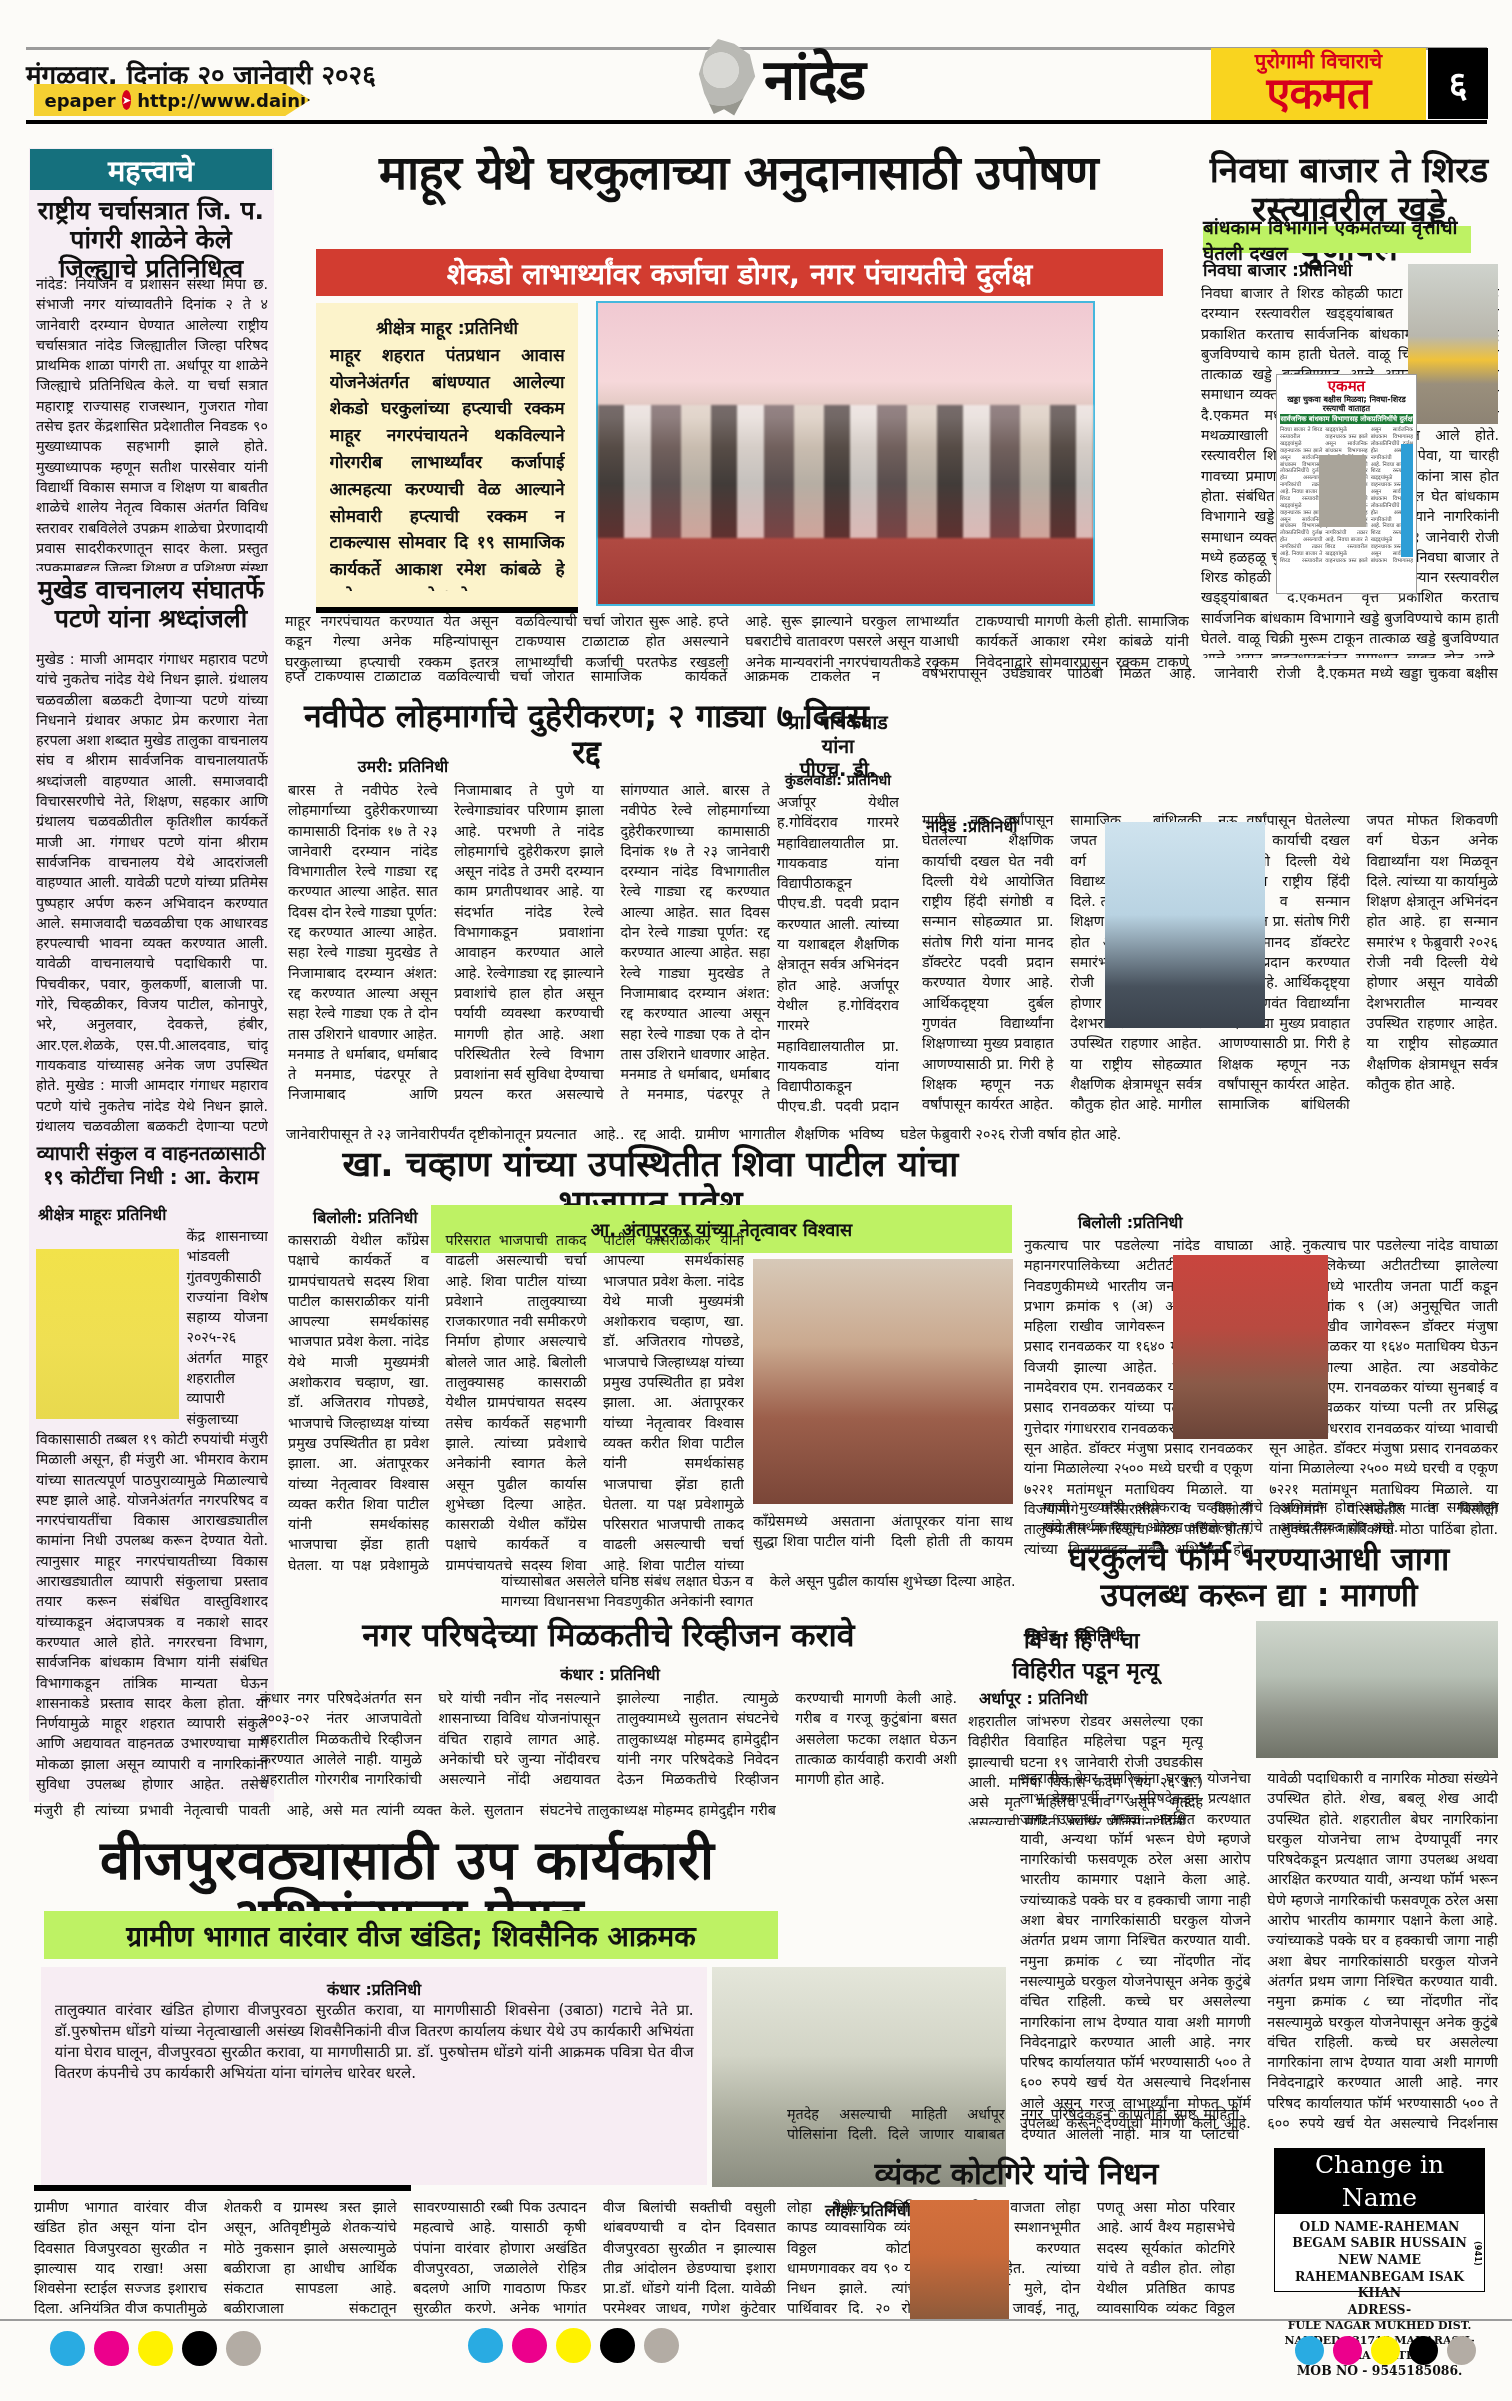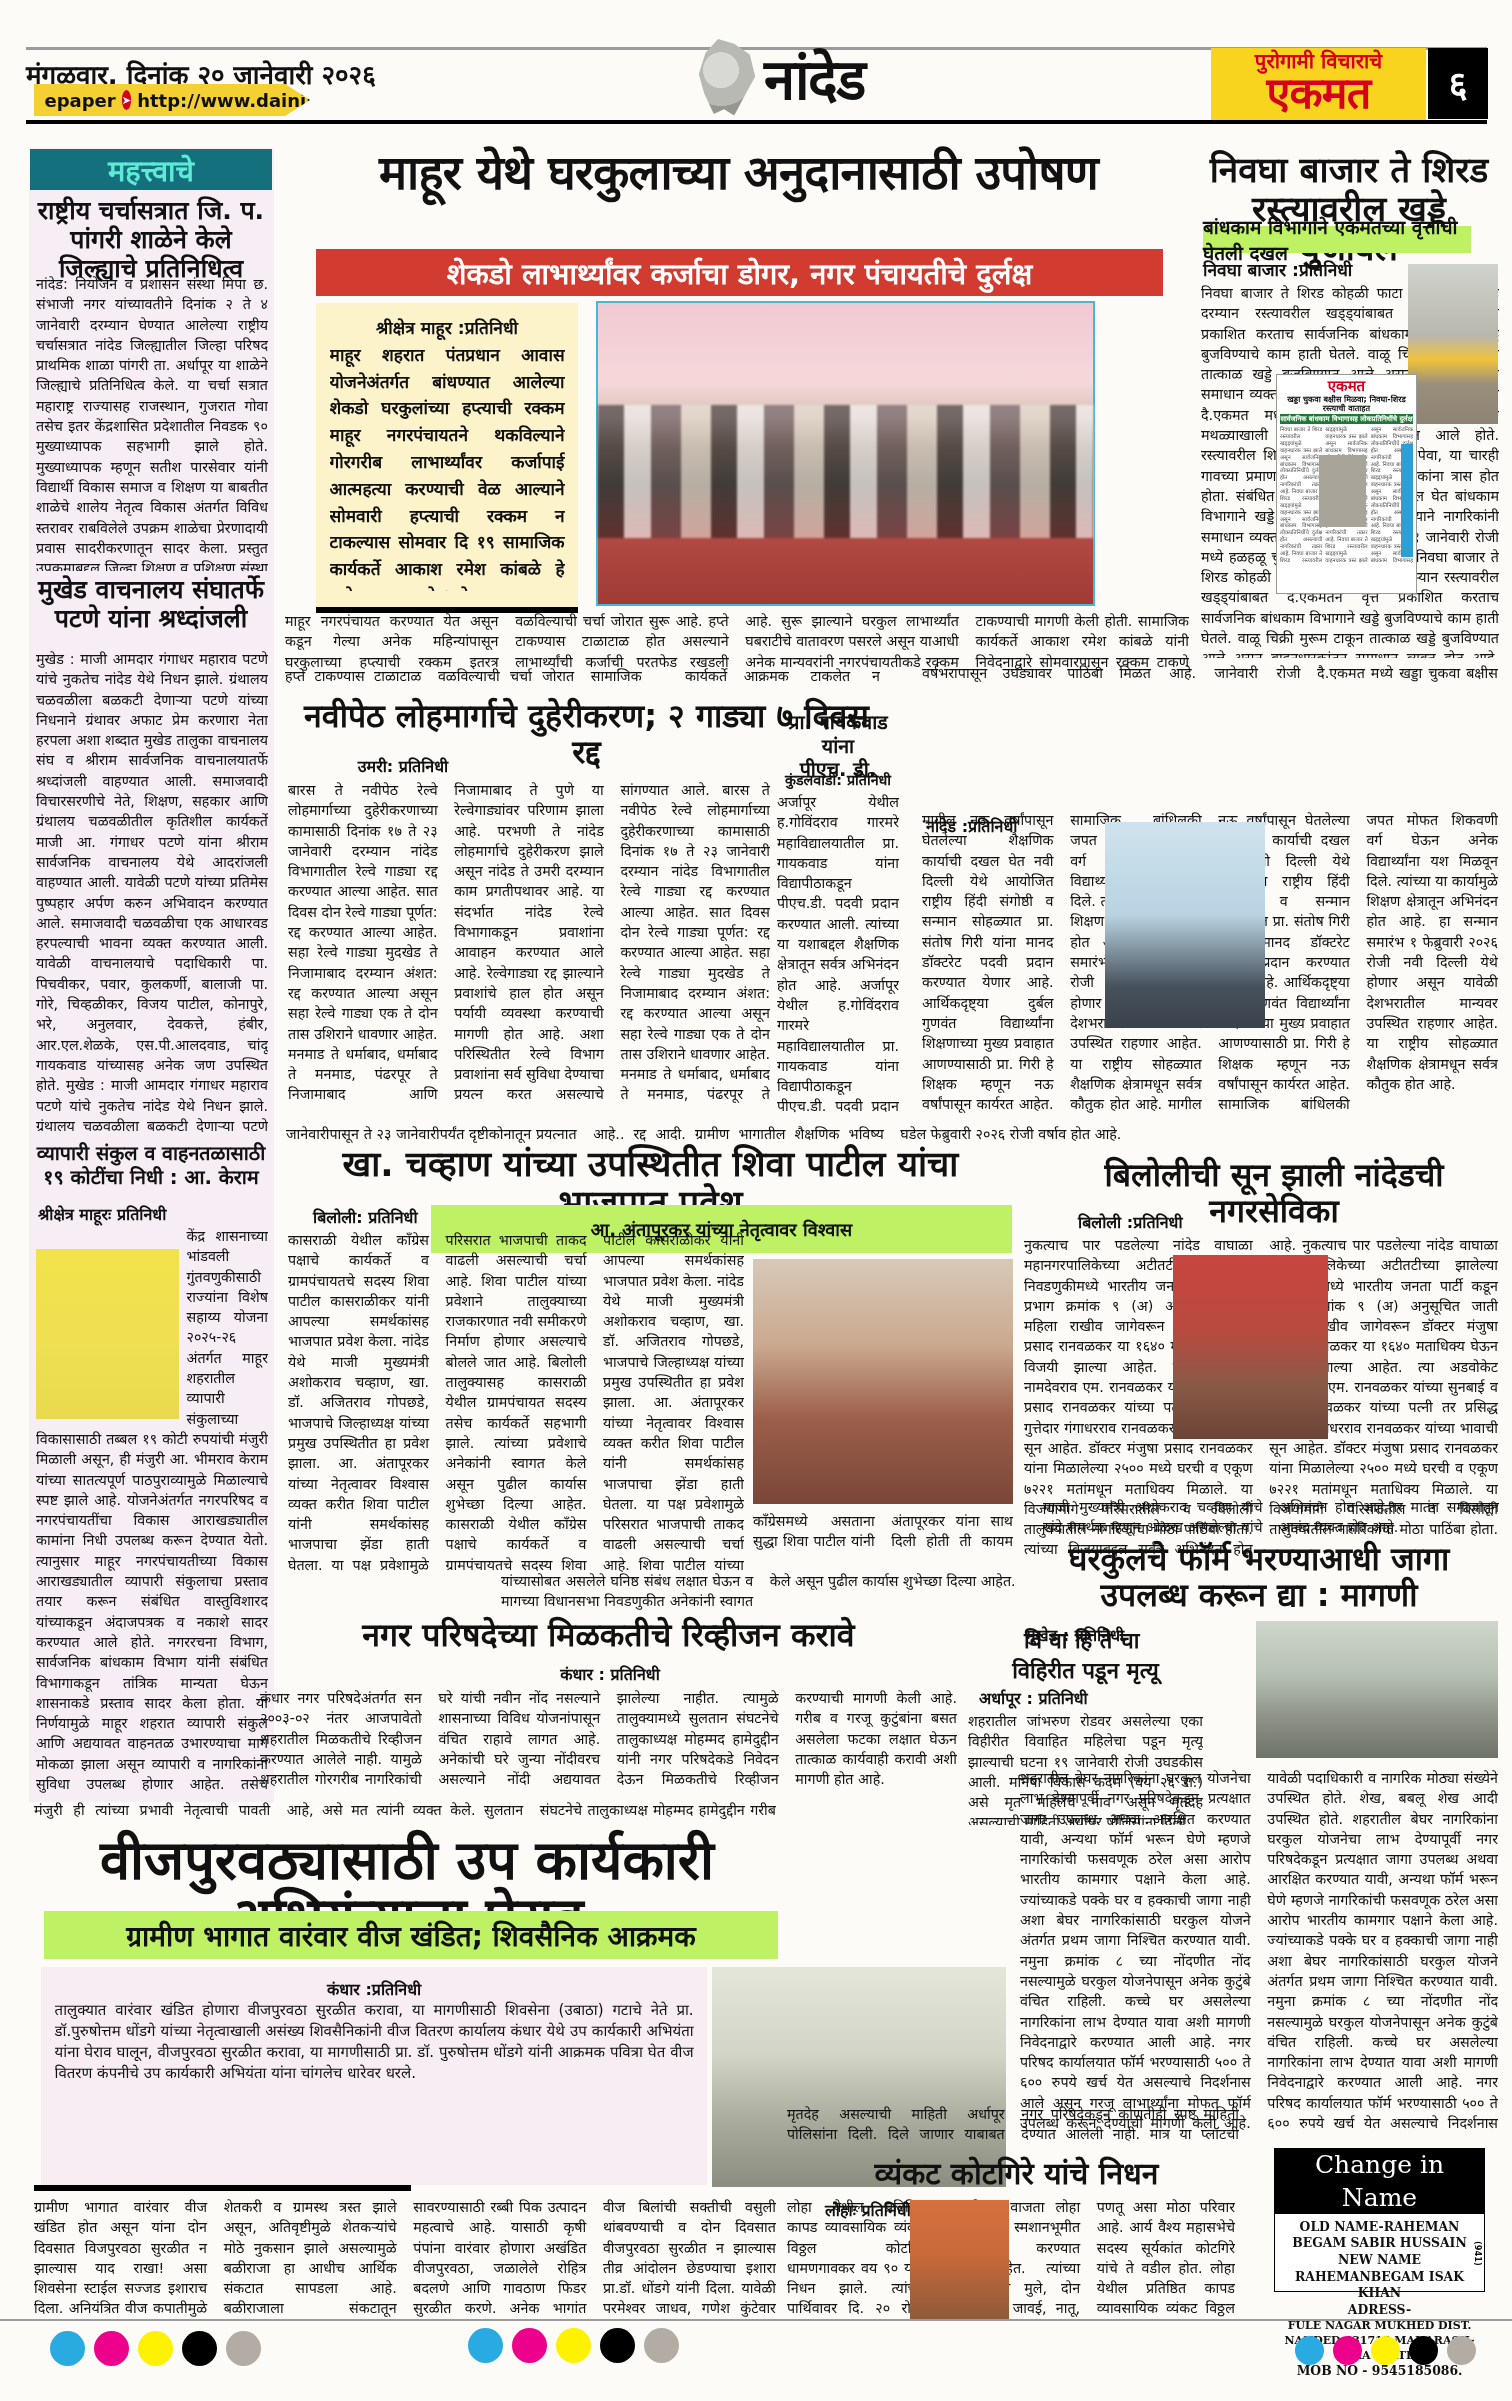--- a/index.html
+++ b/index.html
@@ -26,21 +26,21 @@
   .tagline{color:#d6001c;font-size:20.3px;font-weight:700;line-height:1.05;}
   .masthead{color:#d6001c;font-size:43px;font-weight:700;letter-spacing:-0.8px;line-height:1.0;}
   .pageno{background:#000;color:#fff;font-size:36px;font-weight:700;display:flex;align-items:center;justify-content:center;}
   
   .h-main{font-size:47px;font-weight:700;letter-spacing:-0.8px;line-height:1.05;}
   .strap{background:#d23c30;color:#fff;font-size:29px;font-weight:700;display:flex;align-items:center;justify-content:center;}
   .h-xl{font-size:35px;font-weight:700;line-height:1.12;}
   .h-lg{font-size:32px;font-weight:700;line-height:1.12;}
   .h-md{font-size:25px;font-weight:700;line-height:1.15;}
   .h-sm{font-size:19.6px;font-weight:700;line-height:1.2;}
-  .teal-head{background:#15707d;color:#5eead4;font-size:29px;font-weight:700;display:flex;align-items:center;justify-content:center;}
+  .teal-head{background:#15707d;color:#ffffff;font-size:29px;font-weight:700;display:flex;align-items:center;justify-content:center;}
   .sub-blue{background:#bef264;font-weight:700;display:flex;align-items:center;justify-content:center;}
   .lead-box{background:#fcf3cb;border-bottom:6.8px solid #000;padding:12px 13.6px;font-size:17.3px;line-height:1.55;font-weight:700;}
   .pinkbg{background:#f6eef4;}
   .vbox{background:#f7edf3;padding:10.5px 13.6px;}
   
   .ph{background:#cfc8bd;}
   .ph-protest{background:linear-gradient(180deg,#f0c9d2 0%,#f6d8da 26%,#d9c2b8 38%,#9c8574 48%,#6e6257 60%,#b04a42 78%,#a03a35 100%);border:2.3px solid #45b7dd;}
   .ph-road{background:linear-gradient(180deg,#cfd3cd 0%,#b9b7ad 45%,#f0c23a 60%,#9a8f7c 75%,#8d8374 100%);}
   .ph-keram{background:linear-gradient(180deg,#f2e24a 0%,#efdf52 55%,#e8d94e 100%);}
   .ph-portrait{background:linear-gradient(180deg,#cfe3ee 0%,#b9d3e2 45%,#47515c 80%,#3a424c 100%);}
@@ -145,21 +145,20 @@
   <div class="abs ph ph-portrait" style="left:1105px;top:822px;width:160px;height:206px"></div>
 
   <div class="abs body-txt jus col4" style="left:286px;top:1124px;width:1212px;height:19.6px">जानेवारीपासून ते २३ जानेवारीपर्यंत दृष्टीकोनातून प्रयत्नात आहे.. रद्द आदी. ग्रामीण भागातील शैक्षणिक भविष्य घडेल फेब्रुवारी २०२६ रोजी वर्षाव होत आहे.</div>
   <div class="abs h-xl ctr" style="left:290px;top:1145px;width:721px">खा. चव्हाण यांच्या उपस्थितीत शिवा पाटील यांचा भाजपात प्रवेश</div>
   <div class="abs byline" style="left:313px;top:1206px;width:196px">बिलोली: प्रतिनिधी</div>
   <div class="abs sub-blue" style="left:431px;top:1205px;width:581px;height:48px;font-size:18px">आ. अंतापूरकर यांच्या नेतृत्वावर विश्वास</div>
   <div class="abs body-txt jus col3" style="left:288px;top:1230px;width:456px;height:346px">कासराळी येथील काँग्रेस पक्षाचे कार्यकर्ते व ग्रामपंचायतचे सदस्य शिवा पाटील कासराळीकर यांनी आपल्या समर्थकांसह भाजपात प्रवेश केला. नांदेड येथे माजी मुख्यमंत्री अशोकराव चव्हाण, खा. डॉ. अजितराव गोपछडे, भाजपाचे जिल्हाध्यक्ष यांच्या प्रमुख उपस्थितीत हा प्रवेश झाला. आ. अंतापूरकर यांच्या नेतृत्वावर विश्वास व्यक्त करीत शिवा पाटील यांनी समर्थकांसह भाजपाचा झेंडा हाती घेतला. या पक्ष प्रवेशामुळे परिसरात भाजपाची ताकद वाढली असल्याची चर्चा आहे. शिवा पाटील यांच्या प्रवेशाने तालुक्याच्या राजकारणात नवी समीकरणे निर्माण होणार असल्याचे बोलले जात आहे. बिलोली तालुक्यासह कासराळी येथील ग्रामपंचायत सदस्य तसेच कार्यकर्ते सहभागी झाले. त्यांच्या प्रवेशाचे अनेकांनी स्वागत केले असून पुढील कार्यास शुभेच्छा दिल्या आहेत. कासराळी येथील काँग्रेस पक्षाचे कार्यकर्ते व ग्रामपंचायतचे सदस्य शिवा पाटील कासराळीकर यांनी आपल्या समर्थकांसह भाजपात प्रवेश केला. नांदेड येथे माजी मुख्यमंत्री अशोकराव चव्हाण, खा. डॉ. अजितराव गोपछडे, भाजपाचे जिल्हाध्यक्ष यांच्या प्रमुख उपस्थितीत हा प्रवेश झाला. आ. अंतापूरकर यांच्या नेतृत्वावर विश्वास व्यक्त करीत शिवा पाटील यांनी समर्थकांसह भाजपाचा झेंडा हाती घेतला. या पक्ष प्रवेशामुळे परिसरात भाजपाची ताकद वाढली असल्याची चर्चा आहे. शिवा पाटील यांच्या प्रवेशाने तालुक्याच्या राजकारणात नवी समीकरणे निर्माण होणार असल्याचे बोलले जात आहे. बिलोली तालुक्यासह कासराळी येथील ग्रामपंचायत सदस्य तसेच कार्यकर्ते सहभागी झाले. त्यांच्या प्रवेशाचे अनेकांनी स्वागत केले असून पुढील कार्यास शुभेच्छा दिल्या आहेत.</div>
   <div class="abs ph ph-group" style="left:753px;top:1259px;width:260px;height:245px"></div>
   <div class="abs body-txt jus col2" style="left:753px;top:1511px;width:260px;height:60px">काँग्रेसमध्ये असताना सुद्धा शिवा पाटील यांनी अंतापूरकर यांना साथ दिली होती ती कायम ठेवली. काँग्रेसमध्ये असताना सुद्धा शिवा पाटील यांनी अंतापूरकर यांना साथ दिली होती ती कायम ठेवली.</div>
 
-  <div class="abs h-lg ctr" style="left:1050px;top:1158px;width:448px">बिलोलीची सून झाली नांदेडची नगरसेविका</div>
   <div class="abs byline" style="left:1078px;top:1211px;width:196px">बिलोली :प्रतिनिधी</div>
   <div class="abs body-txt jus col2" style="left:1024px;top:1235px;width:474px;height:334px">नुकत्याच पार पडलेल्या नांदेड वाघाळा महानगरपालिकेच्या अटीतटीच्या झालेल्या निवडणुकीमध्ये भारतीय जनता पार्टी कडून प्रभाग क्रमांक ९ (अ) अनुसूचित जाती महिला राखीव जागेवरून डॉक्टर मंजुषा प्रसाद रानवळकर या १६४० मताधिक्य घेऊन विजयी झाल्या आहेत. त्या अडवोकेट नामदेवराव एम. रानवळकर यांच्या सुनबाई व प्रसाद रानवळकर यांच्या पत्नी तर प्रसिद्ध गुत्तेदार गंगाधरराव रानवळकर यांच्या भावाची सून आहेत. डॉक्टर मंजुषा प्रसाद रानवळकर यांना मिळालेल्या २५०० मध्ये घरची व एकूण ७२२१ मतांमधून मताधिक्य मिळाले. या विजयामागे परिसरातील व बिलोली तालुक्यातील नागरिकांचा मोठा पाठिंबा होता. त्यांच्या विजयाबद्दल सर्वत्र अभिनंदन होत आहे. नुकत्याच पार पडलेल्या नांदेड वाघाळा महानगरपालिकेच्या अटीतटीच्या झालेल्या निवडणुकीमध्ये भारतीय जनता पार्टी कडून प्रभाग क्रमांक ९ (अ) अनुसूचित जाती महिला राखीव जागेवरून डॉक्टर मंजुषा प्रसाद रानवळकर या १६४० मताधिक्य घेऊन विजयी झाल्या आहेत. त्या अडवोकेट नामदेवराव एम. रानवळकर यांच्या सुनबाई व प्रसाद रानवळकर यांच्या पत्नी तर प्रसिद्ध गुत्तेदार गंगाधरराव रानवळकर यांच्या भावाची सून आहेत. डॉक्टर मंजुषा प्रसाद रानवळकर यांना मिळालेल्या २५०० मध्ये घरची व एकूण ७२२१ मतांमधून मताधिक्य मिळाले. या विजयामागे परिसरातील व बिलोली तालुक्यातील नागरिकांचा मोठा पाठिंबा होता. त्यांच्या विजयाबद्दल सर्वत्र अभिनंदन होत आहे.</div>
   <div class="abs ph ph-woman" style="left:1173px;top:1255px;width:155px;height:184px"></div>
 
   <div class="abs body-txt jus col2" style="left:1043px;top:1497px;width:456px;height:42px">माजी मुख्यमंत्री अशोकराव चव्हाण यांचे खंदे समर्थक म्हणून ओळख असलेल्या यांचे अभिनंदन होत आहे.तर मातंग समाजातून आनंद व्यक्त होत आहे.</div>
   <div class="abs body-txt jus col2" style="left:501px;top:1571px;width:521px;height:44px">यांच्यासोबत असलेले घनिष्ठ संबंध लक्षात घेऊन व मागच्या विधानसभा निवडणुकीत अनेकांनी स्वागत केले असून पुढील कार्यास शुभेच्छा दिल्या आहेत.</div>
 
   <div class="abs h-lg ctr" style="left:260px;top:1618px;width:697px">नगर परिषदेच्या मिळकतीचे रिव्हीजन करावे</div>
   <div class="abs byline ctr" style="left:527px;top:1663px;width:166px">कंधार : प्रतिनिधी</div>
   <div class="abs body-txt jus col4" style="left:260px;top:1688px;width:697px;height:137px">कंधार नगर परिषदेअंतर्गत सन २००३-०२ नंतर आजपावेतो शहरातील मिळकतीचे रिव्हीजन करण्यात आलेले नाही. यामुळे शहरातील गोरगरीब नागरिकांची घरे यांची नवीन नोंद नसल्याने शासनाच्या विविध योजनांपासून वंचित राहावे लागत आहे. अनेकांची घरे जुन्या नोंदीवरच असल्याने नोंदी अद्ययावत झालेल्या नाहीत. त्यामुळे तालुक्यामध्ये सुलतान संघटनेचे तालुकाध्यक्ष मोहम्मद हामेदुद्दीन यांनी नगर परिषदेकडे निवेदन देऊन मिळकतीचे रिव्हीजन करण्याची मागणी केली आहे. गरीब व गरजू कुटुंबांना बसत असलेला फटका लक्षात घेऊन तात्काळ कार्यवाही करावी अशी मागणी होत आहे.</div>

